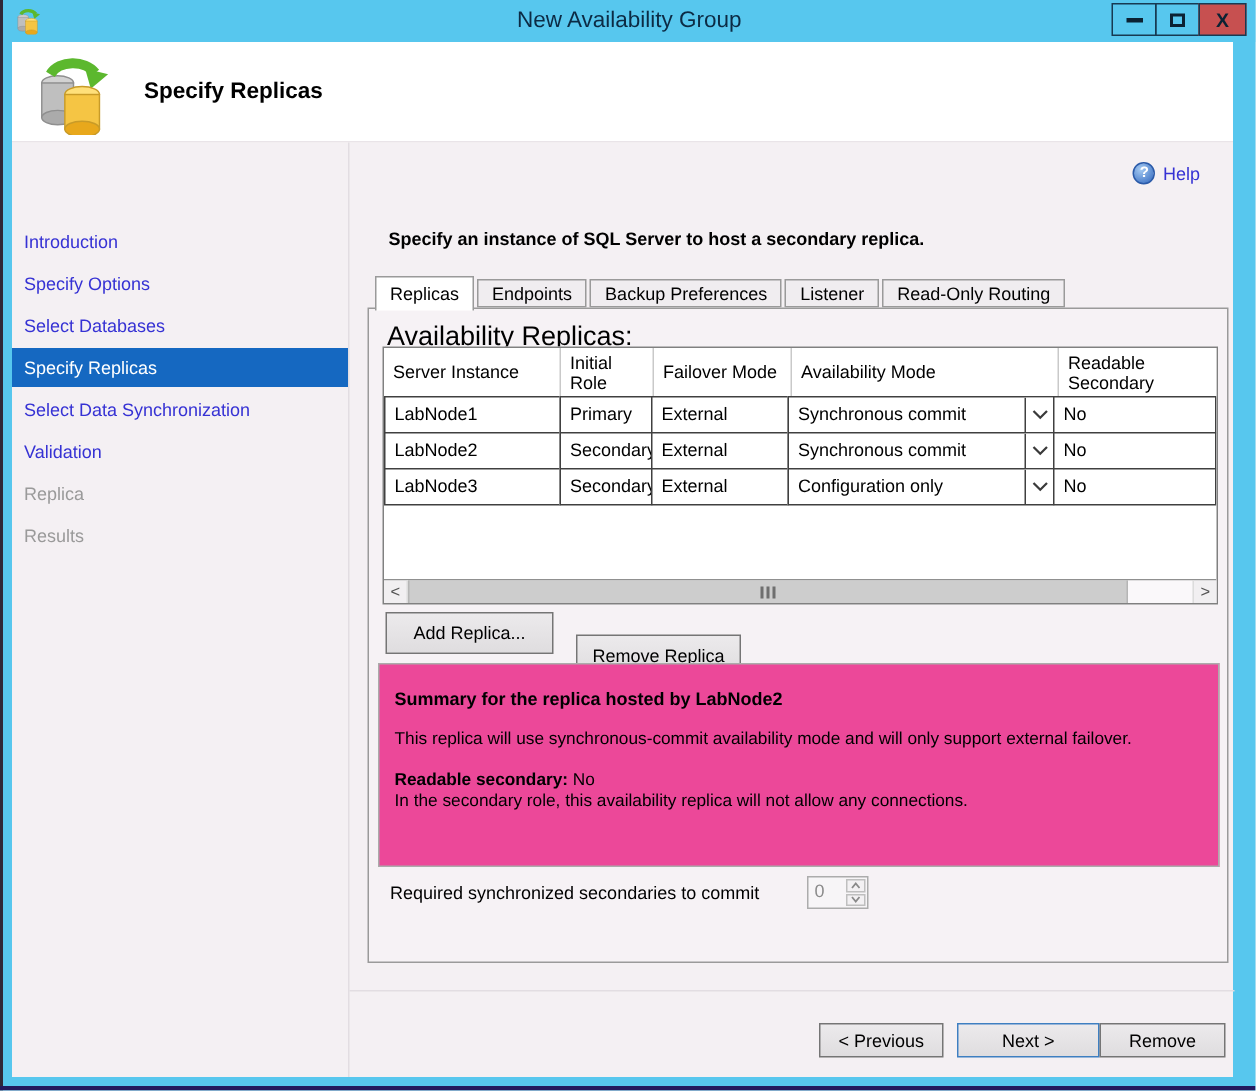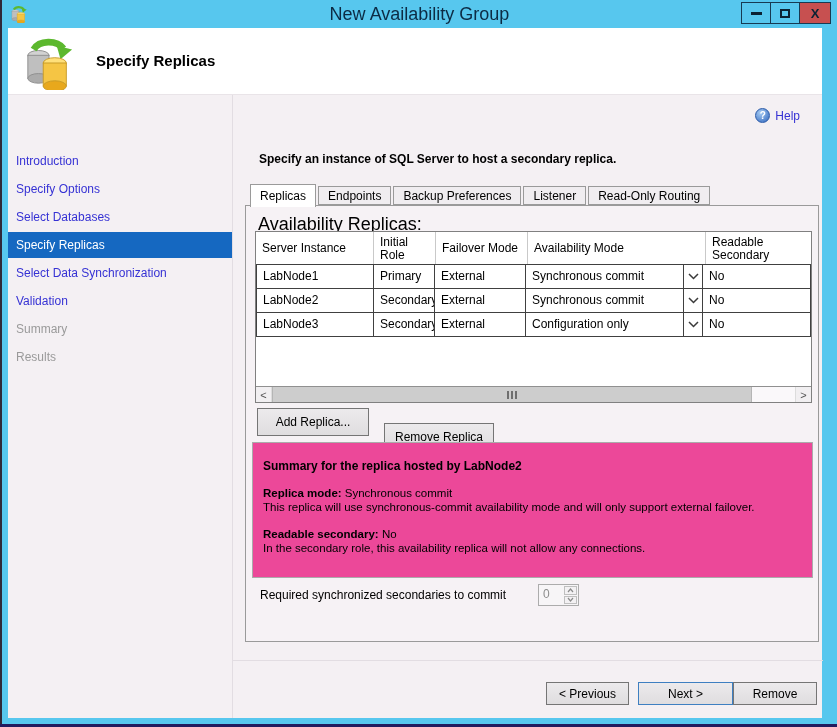--- a/index.html
+++ b/index.html
@@ -9,21 +9,21 @@
     font-family: "Liberation Sans", sans-serif;
     background: #57C7EE;
     overflow: hidden;
     color: #000;
   }
   
   .edge-left   { position:absolute; left:0; top:0; width:2px; height:727px; background:#2F2838; z-index:10; }
   .edge-bottom { position:absolute; left:0; bottom:0; width:837px; height:3px; background:#221A5E; z-index:10; }
   .titlebar { position:absolute; left:2px; top:0; width:835px; height:28px; background:#57C7EE; }
   .titlebar-title { position:absolute; left:0; top:0; width:100%; height:28px; line-height:28px;
-    text-align:center; font-size:18px; color:#0C2B44; }
+    text-align:center; font-size:15px; color:#0C2B44; }
   .titlebar-icon { position:absolute; left:8px; top:5px; width:18px; height:18px; }
   .win-buttons { position:absolute; right:6px; top:2px; display:flex; }
   .win-btn { width:30px; height:22px; border:1px solid #173A52; margin-left:-1px;
     display:flex; align-items:center; justify-content:center; background:transparent; cursor:pointer; }
   .win-btn.close { width:32px; background:#C75050; }
   .glyph-min { width:11px; height:3px; background:#0B2233; display:block; }
   .glyph-max { width:10px; height:9px; border:2px solid #0B2233; display:block; }
   .glyph-close { font-size:13px; font-weight:bold; color:#0B2233; line-height:1; }
 
   
@@ -159,21 +159,21 @@
     <div class="header-title">Specify Replicas</div>
   </div>
 
   <div class="sidebar">
     <div class="nav-item link">Introduction</div>
     <div class="nav-item link">Specify Options</div>
     <div class="nav-item link">Select Databases</div>
     <div class="nav-item selected">Specify Replicas</div>
     <div class="nav-item link">Select Data Synchronization</div>
     <div class="nav-item link">Validation</div>
-    <div class="nav-item disabled">Summary</div>
+    <div class="nav-item disabled">Replica</div>
     <div class="nav-item disabled">Results</div>
   </div>
 
   <div class="main">
 
     <div class="help-link">
       <span class="help-icon">?</span>
       <span>Help</span>
     </div>
 
@@ -254,21 +254,20 @@
           <div class="sb-space"></div>
           <div class="sb-arrow right">&gt;</div>
         </div>
       </div>
 
       <button class="btn btn-add">Add Replica...</button>
       <button class="btn btn-remove">Remove Replica</button>
 
       <div class="summary-box">
         <div class="sum-title">Summary for the replica hosted by LabNode2</div>
-        <div><span class="sum-label">Replica mode:</span><span> Synchronous commit</span></div>
         <div>This replica will use synchronous-commit availability mode and will only support external failover.</div>
         <div class="sum-gap"></div>
         <div><span class="sum-label">Readable secondary:</span><span> No</span></div>
         <div>In the secondary role, this availability replica will not allow any connections.</div>
       </div>
 
       <div class="spin-label">Required synchronized secondaries to commit</div>
       <div class="spinner">
         <div class="spin-value">0</div>
         <div class="spin-btns">

